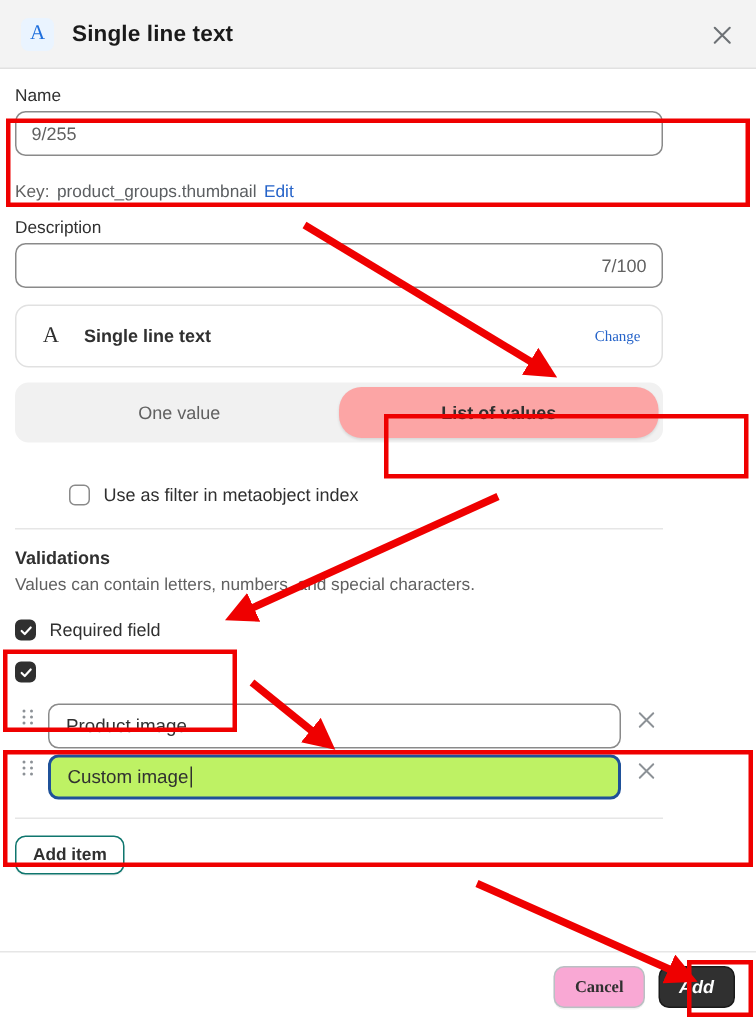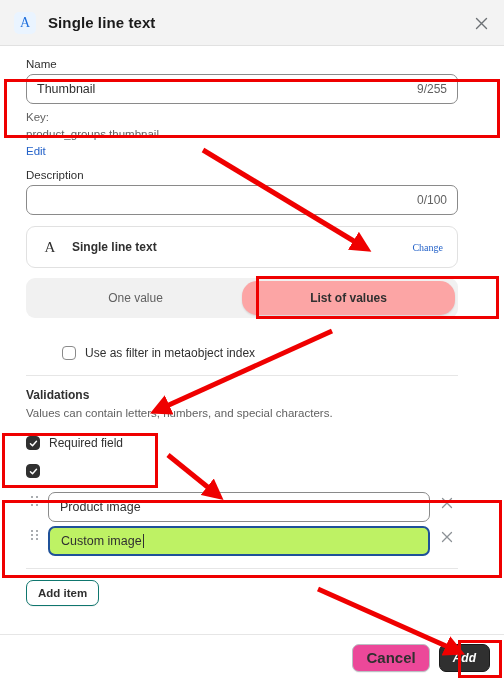--- a/index.html
+++ b/index.html
@@ -43,21 +43,21 @@
   .close-btn {
     position: absolute; right: 10px; top: 10px;
     width: 26px; height: 26px;
     display: flex; align-items: center; justify-content: center;
     border-radius: 6px; cursor: pointer;
   }
   .close-btn svg { display: block; }
 
   
   .modal-body {
-    position: absolute; left: 16px; top: 46px;
+    position: absolute; left: 0; top: 46px;
     width: 452px; height: 588px;
     padding: 0 10px;
   }
 
   .field-label {
     font-size: 11.5px;
     color: #303030;
     margin: 12px 0 4px 0;
   }
 
@@ -68,24 +68,24 @@
     border-radius: 7px;
     background: #fff;
     display: flex; align-items: center;
     padding: 0 10px;
     font-size: 12.5px;
   }
   .text-input .value { flex: 1; color: #303030; }
   .text-input .counter { color: #616161; font-size: 12px; }
 
   .key-line {
-    margin-top: 7px;
+    margin-top: 18px;
     font-size: 11.5px;
     color: #616161;
-    display: flex; align-items: flex-start; gap: 5px; flex-direction: column;
+    display: flex; align-items: center; gap: 5px;
   }
   .key-line .key-label { color: #616161; }
   .key-line .key-value { color: #5c5f62; }
   .key-line .edit-link { color: #2563c9; cursor: pointer; }
 
   
   .type-card {
     margin-top: 11px;
     width: 100%; height: 42px;
     border: 1px solid #e1e1e1;
@@ -226,25 +226,26 @@
     width: 504px; height: 46px;
     border-top: 1px solid #e6e6e6;
     display: flex; align-items: center; justify-content: flex-end;
     gap: 9px;
     padding-right: 14px;
     background: #fff;
   }
   .btn-cancel {
     height: 28px; padding: 0 13px;
     border: 1px solid #babfc3;
-    border-radius: 7px; background: #ec4899;
-    font-size: 15px; font-weight: bold; color: #303030;
+    border-radius: 7px; background: #f9a8d4;
+    font-size: 11px; font-weight: bold; color: #303030;
     display:flex; align-items:center; justify-content:center;
     box-shadow: 0 1px 0 rgba(0,0,0,.05);
     cursor: pointer;
+    font-family: Liberation Serif, serif;
   }
   .btn-primary {
     height: 28px; padding: 0 13px;
     border: 1px solid #1a1a1a;
     border-radius: 7px; background: #303030;
     font-size: 12px; font-weight: bold; color: #fff;
     display:flex; align-items:center; justify-content:center;
     cursor: pointer;
     font-style: italic;
   }
@@ -273,34 +274,33 @@
       <path d="M1.5 1.5 L11.5 11.5 M11.5 1.5 L1.5 11.5" stroke="#6d7175" stroke-width="1.4" stroke-linecap="round"></path>
     </svg>
   </div>
 </div>
 
 <div class="modal-body">
 
   
   <div class="field-label">Name</div>
   <div class="text-input">
-    <span class="value">Thumbnail</span>
     <span class="counter">9/255</span>
   </div>
   <div class="key-line">
     <span class="key-label">Key:</span>
     <span class="key-value">product_groups.thumbnail</span>
     <span class="edit-link">Edit</span>
   </div>
 
   
   <div class="field-label">Description</div>
   <div class="text-input">
     <span class="value"></span>
-    <span class="counter">0/100</span>
+    <span class="counter">7/100</span>
   </div>
 
   
   <div class="type-card">
     <span class="a-glyph">A</span>
     <span class="type-name">Single line text</span>
     <span class="change-link">Change</span>
   </div>
 
   

